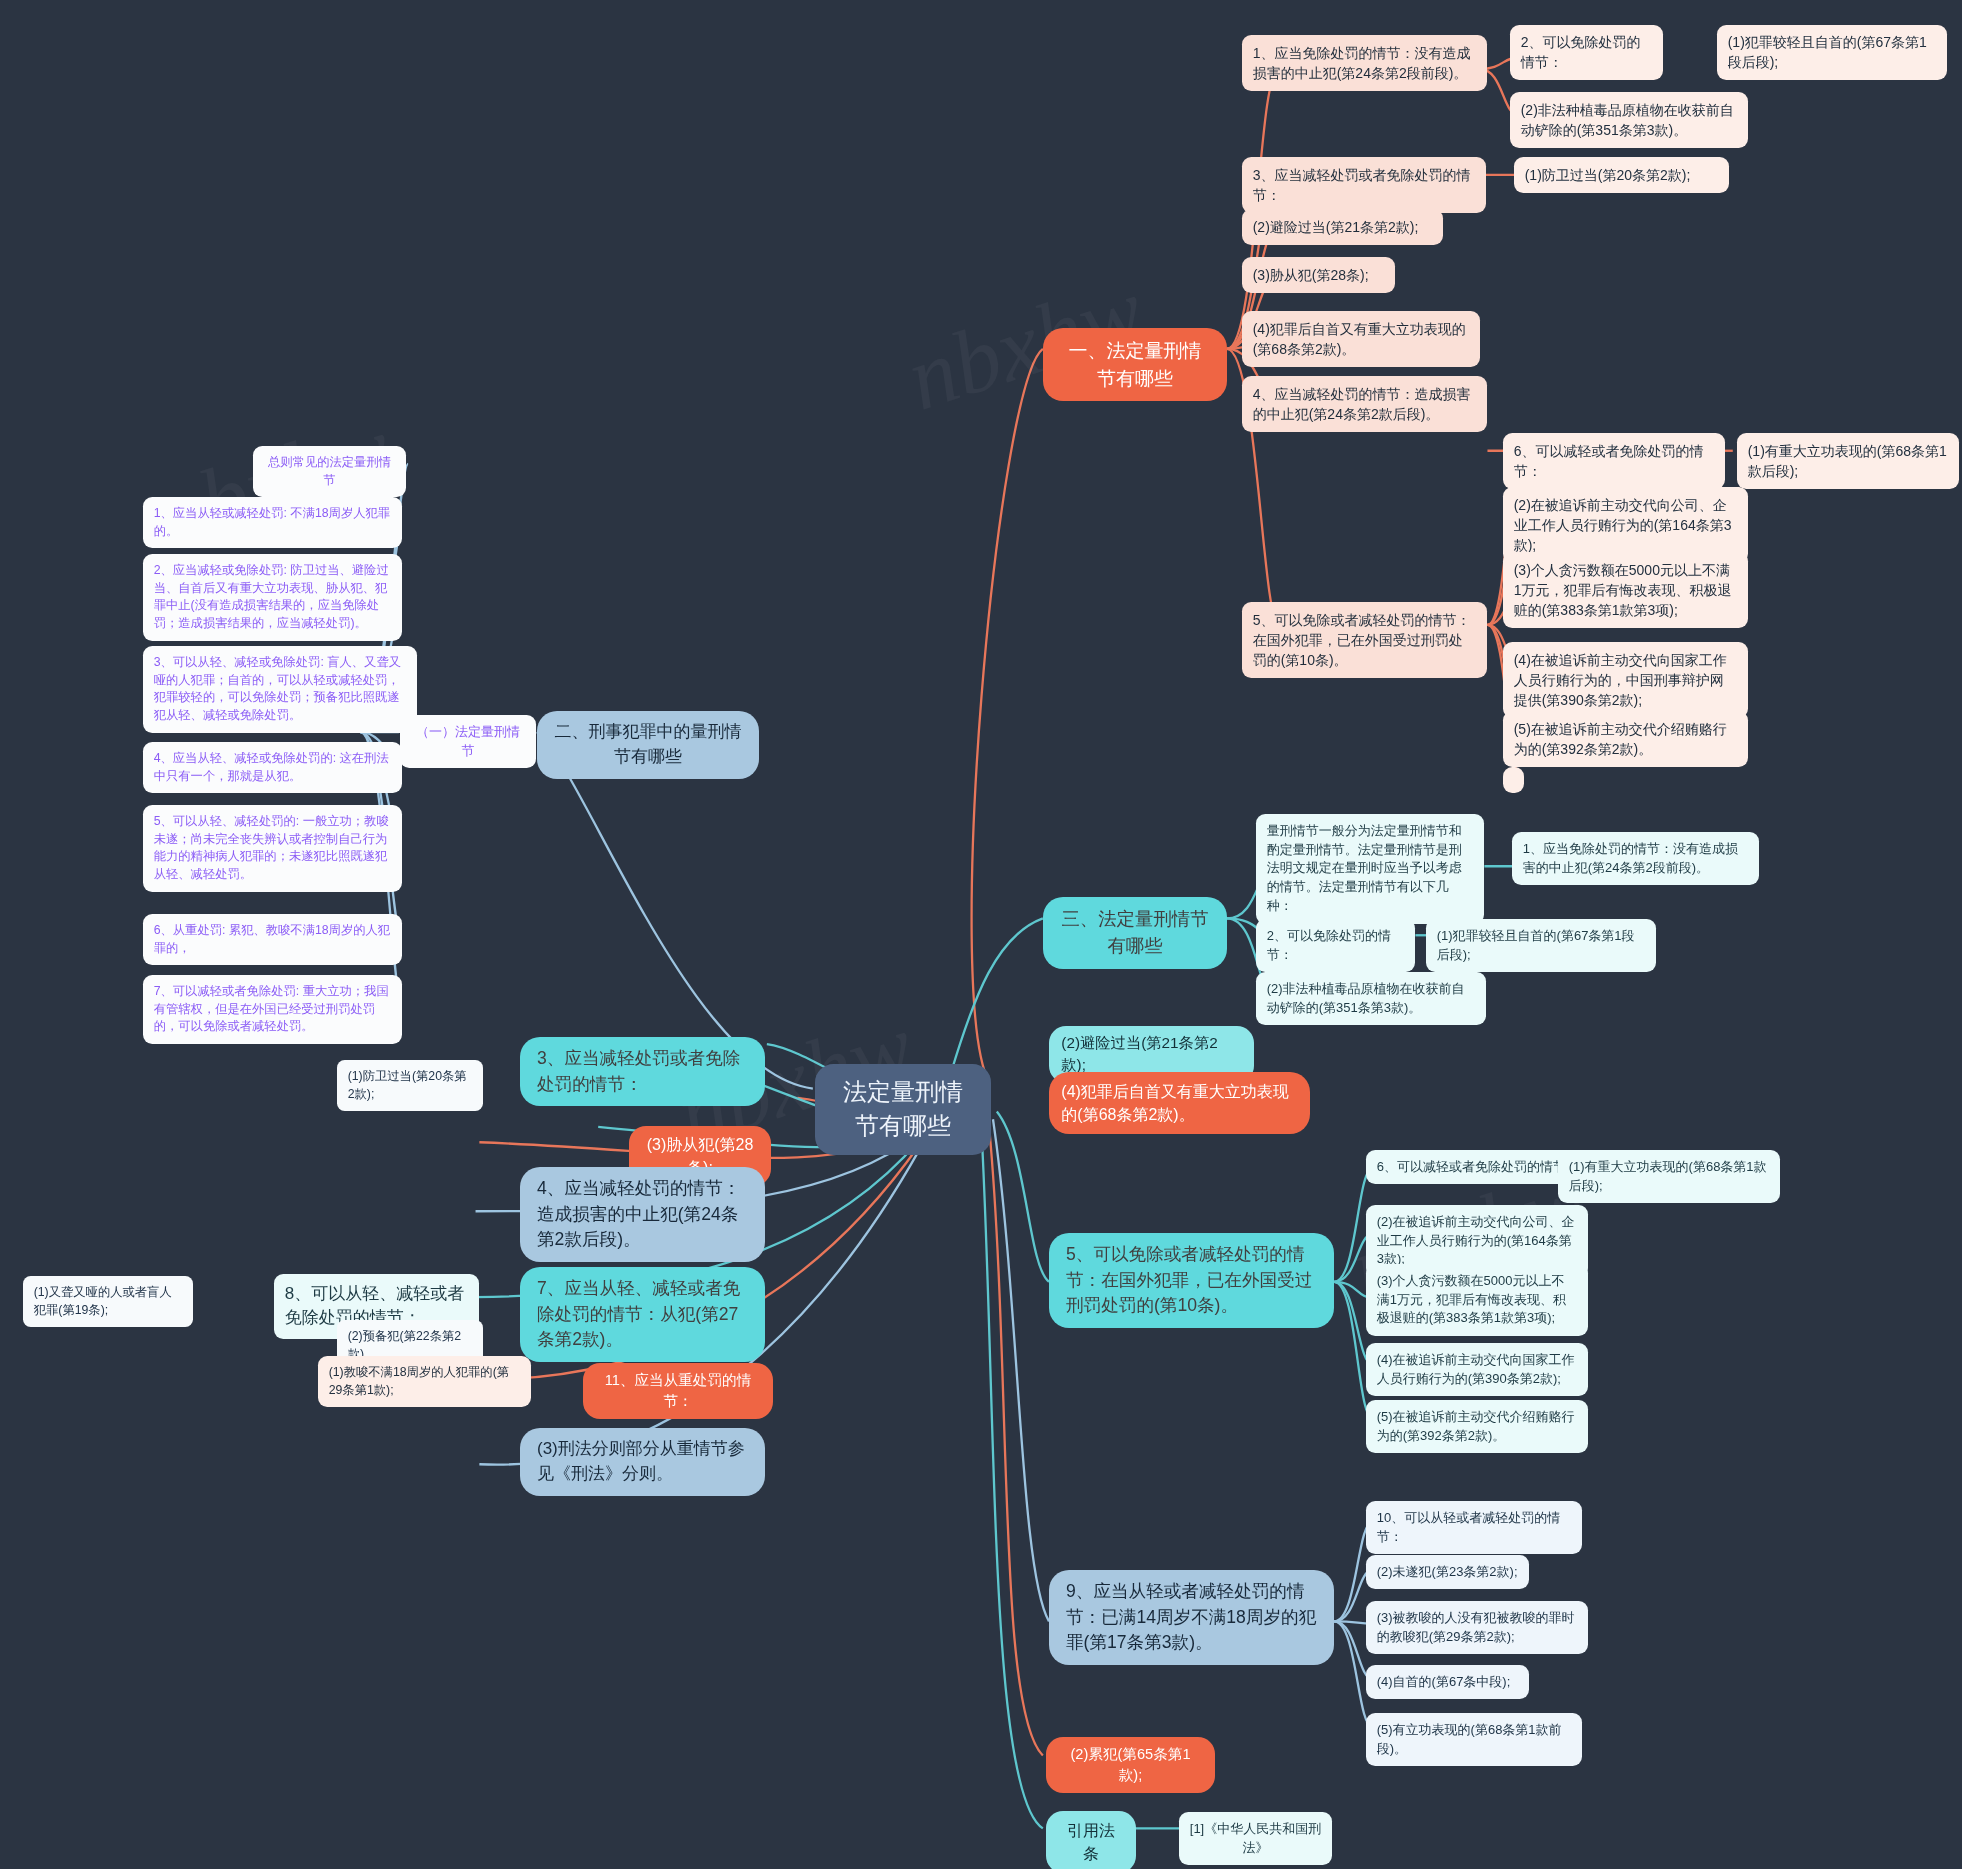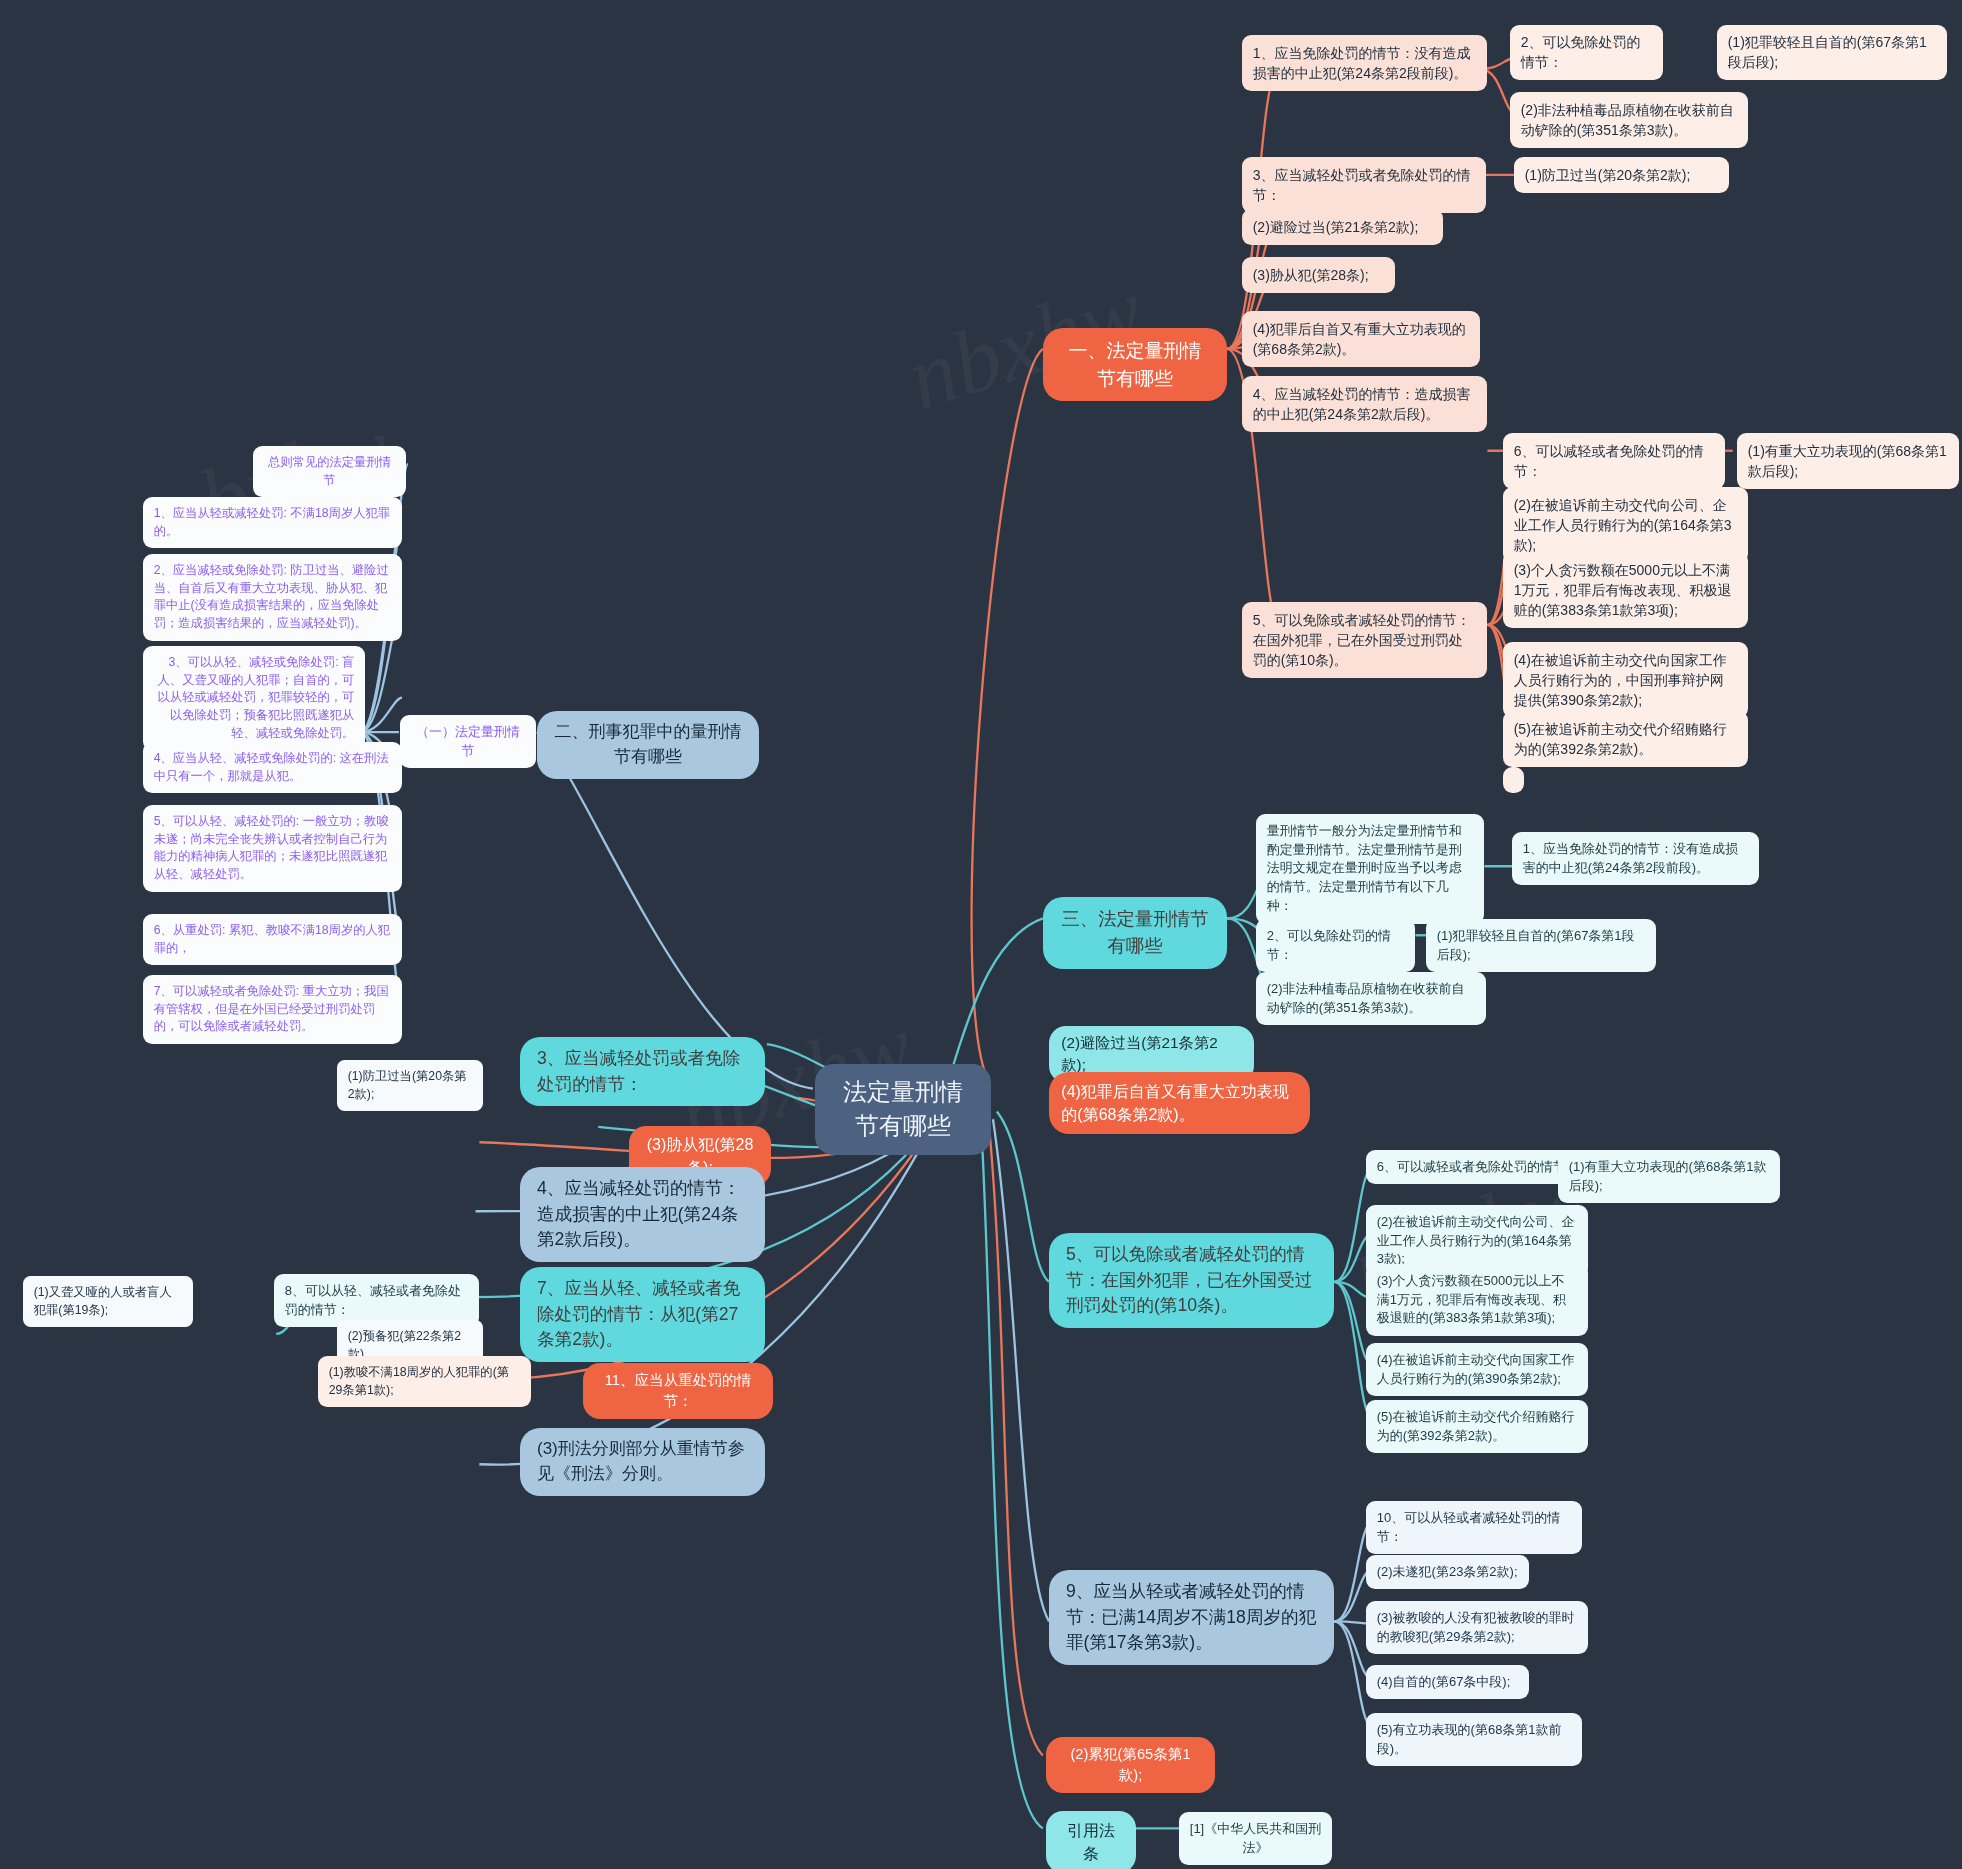--- a/index.html
+++ b/index.html
@@ -167,42 +167,42 @@
   <div class="node sk-peach-lt" style="left:1503px; top:642px; width:245px;">(4)在被追诉前主动交代向国家工作人员行贿行为的，中国刑事辩护网提供(第390条第2款);</div>
   <div class="node sk-peach-lt" style="left:1503px; top:711px; width:245px;">(5)在被追诉前主动交代介绍贿赂行为的(第392条第2款)。</div>
   <div class="node sk-peach-lt" style="left:1503px; top:767px; width:20px; height:26px;"></div>
 
   <div class="node sk-blue" style="left:537px; top:711px; width:222px; text-align:center; font-size:17px;">二、刑事犯罪中的量刑情节有哪些</div>
   <div class="node sk-white" style="left:400px; top:715px; width:136px; text-align:center; font-size:13px;">（一）法定量刑情节</div>
   <div class="node sk-white" style="left:253px; top:446px; width:153px; text-align:center; font-size:12.3px;">总则常见的法定量刑情节</div>
 
   <div class="node sk-white" style="left:143px; top:497px; width:259px; font-size:12.3px;">1、应当从轻或减轻处罚: 不满18周岁人犯罪的。</div>
   <div class="node sk-white" style="left:143px; top:554px; width:259px; font-size:12.3px;">2、应当减轻或免除处罚: 防卫过当、避险过当、自首后又有重大立功表现、胁从犯、犯罪中止(没有造成损害结果的，应当免除处罚；造成损害结果的，应当减轻处罚)。</div>
-  <div class="node sk-white" style="left:143px; top:646px; width:222px; font-size:12.3px;text-align:right;">3、可以从轻、减轻或免除处罚: 盲人、又聋又哑的人犯罪；自首的，可以从轻或减轻处罚，犯罪较轻的，可以免除处罚；预备犯比照既遂犯从轻、减轻或免除处罚。</div>
+  <div class="node sk-white" style="left:143px; top:646px; width:274px; font-size:12.3px;">3、可以从轻、减轻或免除处罚: 盲人、又聋又哑的人犯罪；自首的，可以从轻或减轻处罚，犯罪较轻的，可以免除处罚；预备犯比照既遂犯从轻、减轻或免除处罚。</div>
   <div class="node sk-white" style="left:143px; top:742px; width:259px; font-size:12.3px;">4、应当从轻、减轻或免除处罚的: 这在刑法中只有一个，那就是从犯。</div>
   <div class="node sk-white" style="left:143px; top:805px; width:259px; font-size:12.3px;">5、可以从轻、减轻处罚的: 一般立功；教唆未遂；尚未完全丧失辨认或者控制自己行为能力的精神病人犯罪的；未遂犯比照既遂犯从轻、减轻处罚。</div>
   <div class="node sk-white" style="left:143px; top:914px; width:259px; font-size:12.3px;">6、从重处罚: 累犯、教唆不满18周岁的人犯罪的，</div>
   <div class="node sk-white" style="left:143px; top:975px; width:259px; font-size:12.3px;">7、可以减轻或者免除处罚: 重大立功；我国有管辖权，但是在外国已经受过刑罚处罚的，可以免除或者减轻处罚。</div>
 
   <div class="node sk-cyan" style="left:1043px; top:897px; width:184px; text-align:center; font-size:18.4px;">三、法定量刑情节有哪些</div>
   <div class="node sk-cyanpale" style="left:1256px; top:814px; width:228px; font-size:13px;">量刑情节一般分为法定量刑情节和酌定量刑情节。法定量刑情节是刑法明文规定在量刑时应当予以考虑的情节。法定量刑情节有以下几种：</div>
   <div class="node sk-cyanpale" style="left:1512px; top:832px; width:247px; font-size:13px;">1、应当免除处罚的情节：没有造成损害的中止犯(第24条第2段前段)。</div>
   <div class="node sk-cyanpale" style="left:1256px; top:919px; width:159px; font-size:13px;">2、可以免除处罚的情节：</div>
   <div class="node sk-cyanpale" style="left:1426px; top:919px; width:230px; font-size:13px;">(1)犯罪较轻且自首的(第67条第1段后段);</div>
   <div class="node sk-cyanpale" style="left:1256px; top:972px; width:230px; font-size:13px;">(2)非法种植毒品原植物在收获前自动铲除的(第351条第3款)。</div>
 
   <div class="node sk-cyan-s" style="left:1049px; top:1026px; width:205px; font-size:15.3px; padding:6.1px 12.3px;">(2)避险过当(第21条第2款);</div>
   <div class="node sk-orange" style="left:1049px; top:1072px; width:261px; font-size:16px; padding:7.7px 12.3px;">(4)犯罪后自首又有重大立功表现的(第68条第2款)。</div>
 
   <div class="node sk-cyan" style="left:520px; top:1037px; width:245px; font-size:17.6px;">3、应当减轻处罚或者免除处罚的情节：</div>
   <div class="node sk-white-s" style="left:337px; top:1060px; width:146px;">(1)防卫过当(第20条第2款);</div>
   <div class="node sk-orange-s" style="left:629px; top:1126px; width:142px; text-align:center;">(3)胁从犯(第28条);</div>
   <div class="node sk-blue" style="left:520px; top:1167px; width:245px; font-size:17.6px;">4、应当减轻处罚的情节：造成损害的中止犯(第24条第2款后段)。</div>
   <div class="node sk-cyan" style="left:520px; top:1267px; width:245px; font-size:17.6px;">7、应当从轻、减轻或者免除处罚的情节：从犯(第27条第2款)。</div>
-  <div class="node sk-cyanpale" style="left:274px; top:1274px; width:205px; font-size:13px;">8、可以从轻、减轻或者免除处罚的情节：</div>
+  <div class="node sk-cyanpale" style="left:274px; top:1274px; width:205px; font-size:17px;">8、可以从轻、减轻或者免除处罚的情节：</div>
   <div class="node sk-white-s" style="left:23px; top:1276px; width:170px;">(1)又聋又哑的人或者盲人犯罪(第19条);</div>
   <div class="node sk-white-s" style="left:337px; top:1320px; width:146px;">(2)预备犯(第22条第2款)。</div>
   <div class="node sk-orange-s" style="left:583px; top:1363px; width:190px; text-align:center; font-size:14.6px;">11、应当从重处罚的情节：</div>
   <div class="node sk-peach-lt" style="left:318px; top:1356px; width:213px; font-size:12.3px;">(1)教唆不满18周岁的人犯罪的(第29条第1款);</div>
   <div class="node sk-blue" style="left:520px; top:1428px; width:245px; font-size:17px;">(3)刑法分则部分从重情节参见《刑法》分则。</div>
   <div class="node sk-orange-s" style="left:1046px; top:1737px; width:169px; text-align:center; font-size:14.6px;">(2)累犯(第65条第1款);</div>
 
   <div class="node sk-cyan" style="left:1049px; top:1233px; width:285px; font-size:17.6px;">5、可以免除或者减轻处罚的情节：在国外犯罪，已在外国受过刑罚处罚的(第10条)。</div>
   <div class="node sk-cyanpale" style="left:1366px; top:1150px; width:245px; font-size:13px;">6、可以减轻或者免除处罚的情节：</div>
   <div class="node sk-cyanpale" style="left:1558px; top:1150px; width:222px; font-size:13px;">(1)有重大立功表现的(第68条第1款后段);</div>

